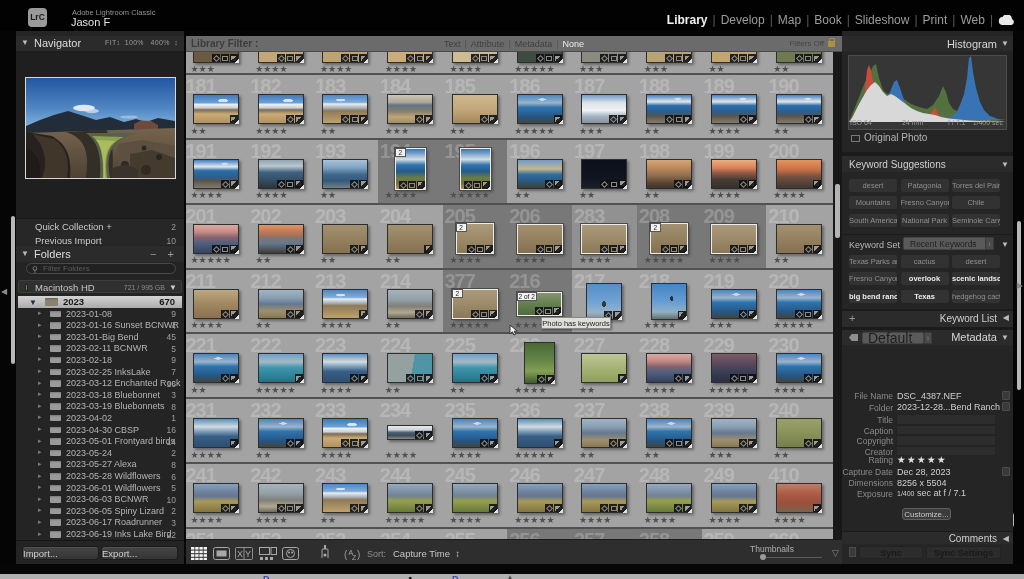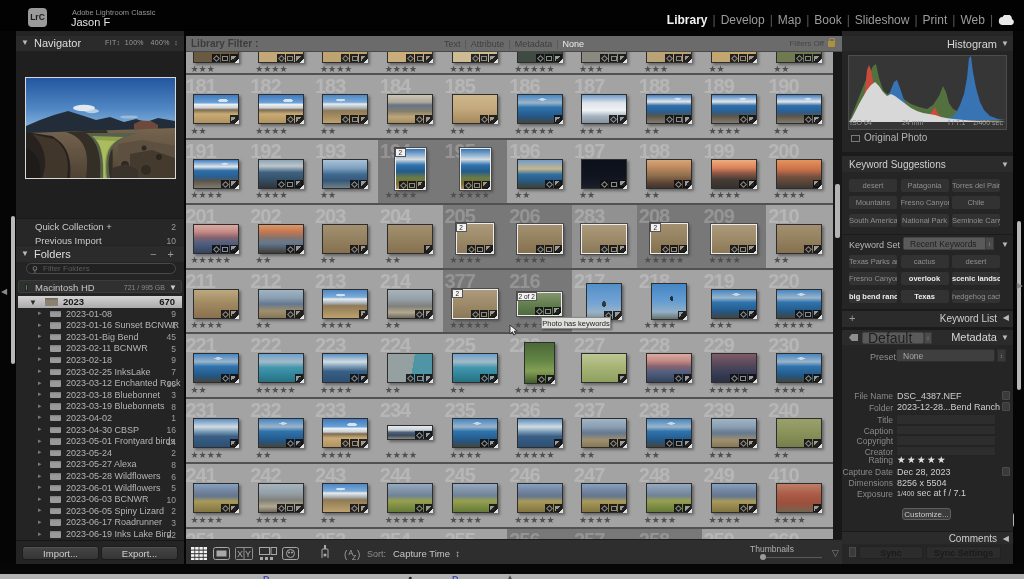--- a/index.html
+++ b/index.html
@@ -49,21 +49,21 @@
 #y2023 .n{position:absolute;right:7px;top:0.5px;font-size:9.5px;font-weight:bold}
 #frows{position:absolute;left:0;top:277px;width:168px}
 .frow{position:relative;height:11.62px;font-size:9px;color:#b5b5b5}
 .frow .tri{position:absolute;left:22px;top:1px;font-size:7px;color:#7a7a7a}
 .frow .fico{position:absolute;left:34px;top:2.5px;width:11px;height:6.5px;background:#9a9a9a;border-radius:1px;
  box-shadow:inset 0 1.2px #828282}
 .frow .fname{position:absolute;left:50px;top:0.5px;white-space:nowrap}
 .frow .fcnt{position:absolute;right:8px;top:1px;font-size:8.5px;color:#9e9e9e}
 #lbot{position:absolute;left:0;top:509px;width:168px;height:25px;background:#242424;border-top:1px solid #161616}
 .btn{position:absolute;top:5px;height:14px;background:linear-gradient(180deg,#454545,#353535);
- border:1px solid #1c1c1c;border-radius:3px;color:#cfcfcf;font-size:9.5px;text-align:center;line-height:13px;
+ border:1px solid #1c1c1c;border-radius:3px;color:#cfcfcf;font-size:9.5px;text-align:left;line-height:13px;
  box-shadow:inset 0 1px rgba(255,255,255,.08)}
 #impbtn{left:6px;width:77px}
 #expbtn{left:85px;width:77px}
 
 
 .vscroll{position:absolute;border-radius:3px;background:#b8b8b8}
 #larrow{position:absolute;left:1px;top:287px;color:#8a8a8a;font-size:8px}
 #rarrow{position:absolute;right:1px;top:281px;color:#8a8a8a;font-size:8px}
 
 
@@ -1392,25 +1392,20 @@
         <span class="arr">◀</span>
       </div>
  <div class="rabs" style="top:296px;height:3px;background:#1b1b1b"></div>
  <div class="phead" id="mdhead" style="top:299px;height:15px">
         <span class="tag"></span>
         <div class="dd">Default</div>
         <div class="ddb">↕</div>
         <span class="cap">Metadata</span>
         <span class="tri">▼</span>
       </div>
- <div class="rabs" id="preset" style="top:318px;height:14px">
-        <span class="lab">Preset</span>
-        <div class="dd">None</div>
-        <div class="ddb">↕</div>
-      </div>
  <div class="mrow" style="top:358.5px">
         <span class="lab">File Name</span>
         <span class="val">DSC_4387.NEF</span>
         <span class="ibx"></span>
       </div>
  <div class="mrow" style="top:370px">
         <span class="lab">Folder</span>
         <span class="val">2023-12-28...Bend Ranch</span>
         <span class="ibx"></span>
       </div>

